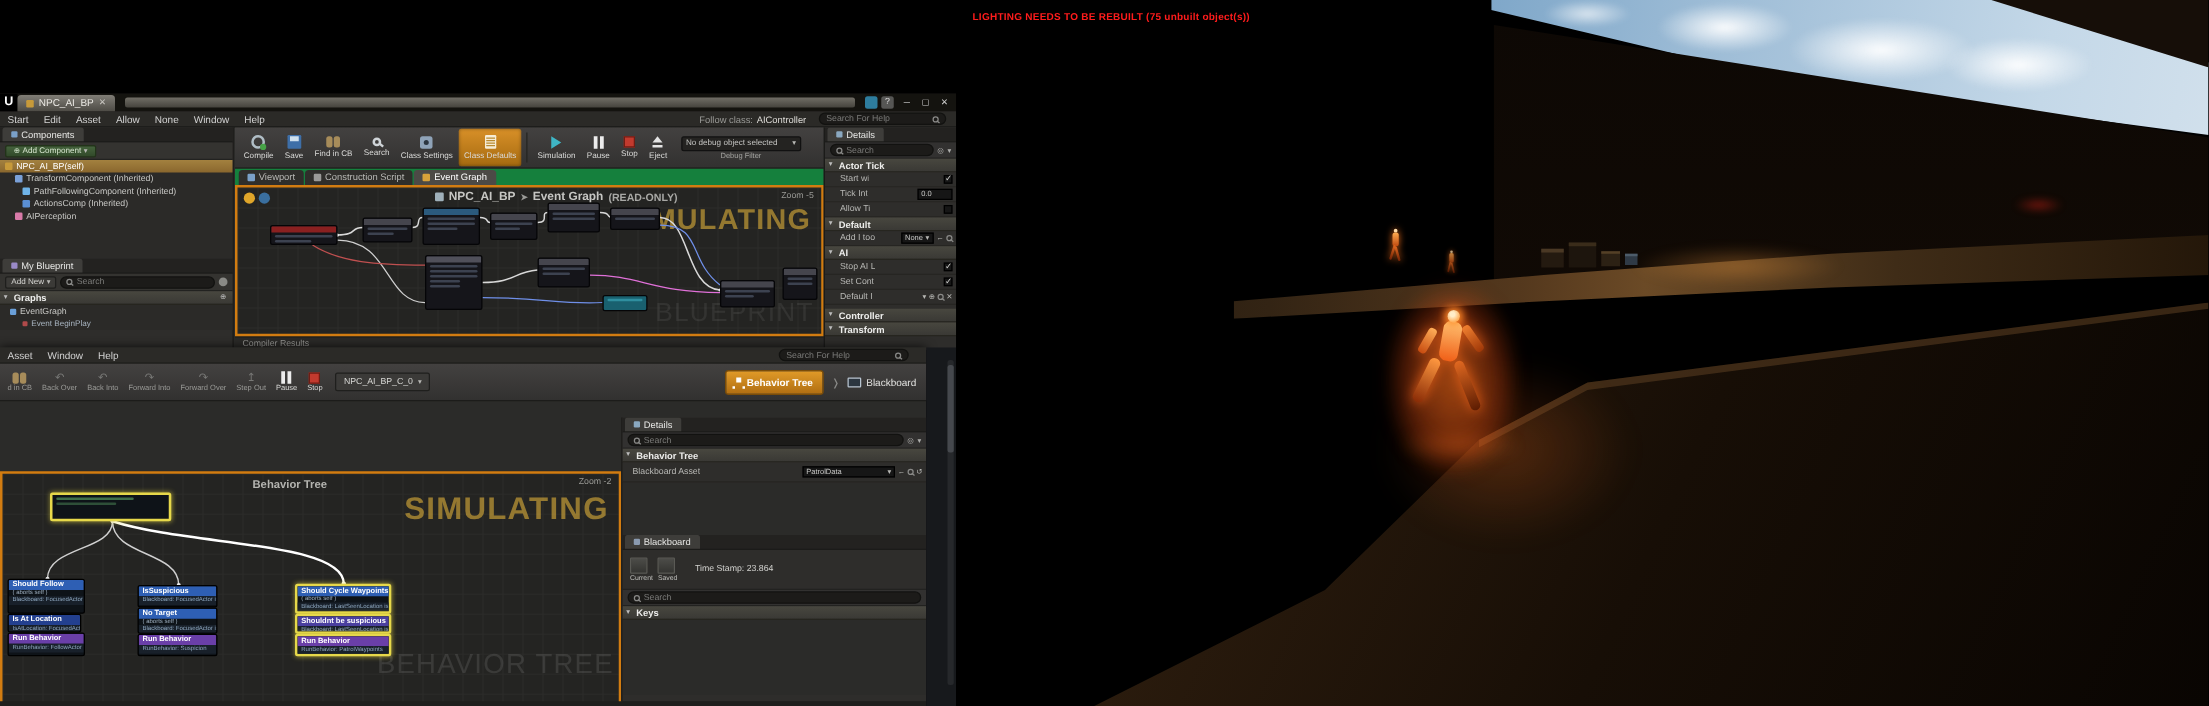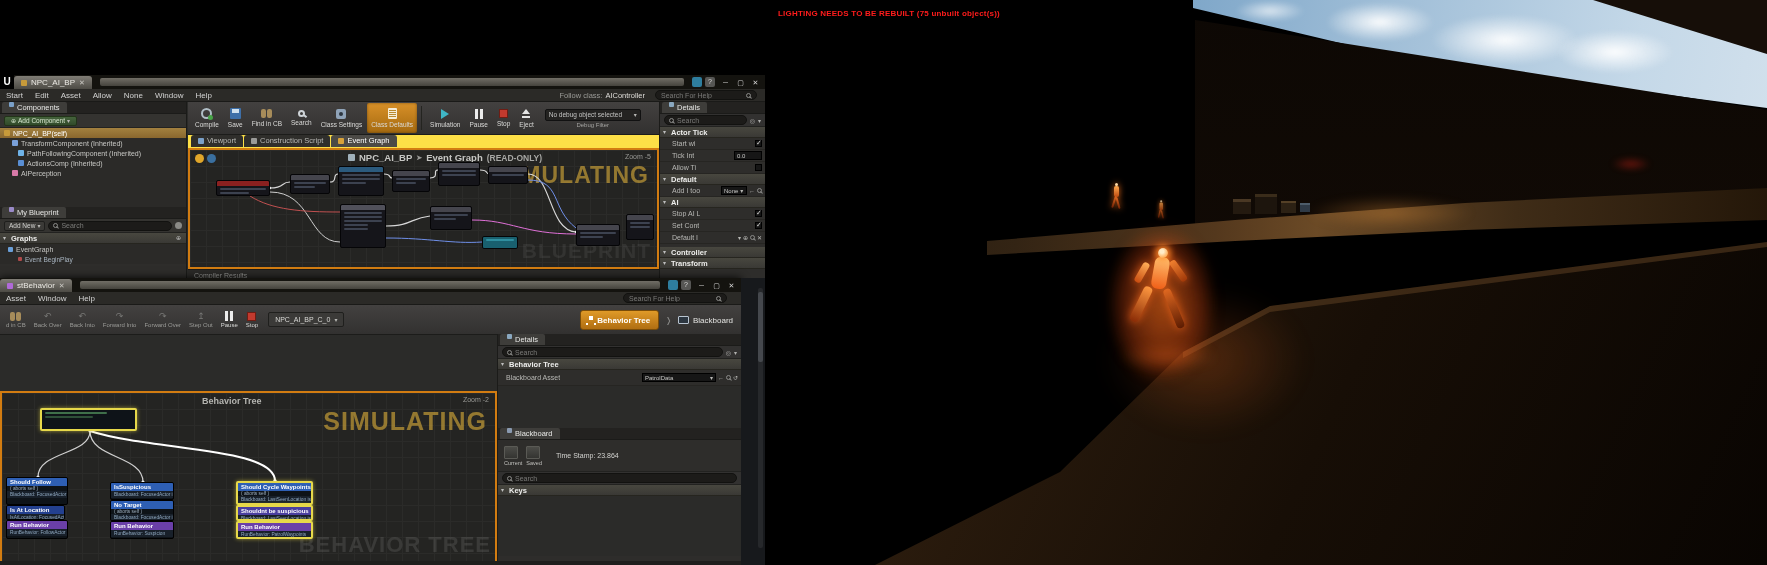--- a/index.html
+++ b/index.html
@@ -44,41 +44,41 @@
 .sim-ico{width:0;height:0;border-top:5px solid transparent;border-bottom:5px solid transparent;border-left:8px solid #3fb6c6}
 .pause-ico{width:8px;height:10px;border-left:3px solid #ececec;border-right:3px solid #ececec}
 .stop-ico{width:9px;height:9px;background:#c23a2e;border:1px solid #6e1d14}
 .eject-ico{width:10px;height:10px;position:relative}
 .eject-ico::before{content:"";position:absolute;left:1px;top:0;border-left:4px solid transparent;border-right:4px solid transparent;border-bottom:5px solid #e4e4e4}
 .eject-ico::after{content:"";position:absolute;left:1px;top:7px;width:8px;height:2px;background:#e4e4e4}
 .dbg{display:flex;flex-direction:column;align-items:center;gap:1px;margin-left:6px}
 .dbg-field{width:96px;height:12px;background:#242321;border:1px solid #111;border-radius:2px;color:#c4c4c2;font-size:6.5px;display:flex;align-items:center;justify-content:space-between;padding:0 3px;white-space:nowrap}
 .dbg-label{font-size:6px;color:#a3a3a0}
 
-.doctabs{height:13px;background:#fde047;display:flex;align-items:flex-start;padding-left:3px;gap:1px}
+.doctabs{height:13px;background:#15803d;display:flex;align-items:center;padding-left:3px;gap:1px}
 .dtab{height:12px;padding:0 7px;font-size:7.5px;color:#b8b8b5;line-height:12px;background:#2f2e2b;border-radius:3px 3px 0 0;display:flex;align-items:center;gap:3px;white-space:nowrap}
 .dtab.sel{background:#4c4a46;color:#fff}
 .sq{width:6px;height:6px;border-radius:1px;flex:none}
 
 .graph{position:relative;border:2px solid #d27c11;background:#242422;background-image:linear-gradient(#2b2b29 1px,transparent 1px),linear-gradient(90deg,#2b2b29 1px,transparent 1px);background-size:16px 16px;overflow:hidden}
 .simulating{position:absolute;font-weight:bold;color:rgba(240,190,60,.55);letter-spacing:1px;white-space:nowrap}
-.watermark{position:absolute;font-weight:bold;letter-spacing:1px;white-space:nowrap}
+.watermark{position:absolute;font-weight:normal;letter-spacing:1px;white-space:nowrap}
 .breadcrumb{position:absolute;display:flex;align-items:center;gap:4px;color:#c6c6c3;font-weight:bold;font-size:9.5px;white-space:nowrap}
 .bc-ico{width:7px;height:7px;background:#9fb0ba;border-radius:1px}
 .bc-sep{font-size:7px;color:#9a9a97}
 .bc-ro{font-weight:bold;font-size:8.5px;color:#a8a8a5}
 .zoomtxt{position:absolute;font-size:7px;color:#9a9a96}
 .gnode{position:absolute;background:#15151a;border:1px solid #050507;border-radius:2px;overflow:hidden}
 .gh{height:5px;border-radius:1px 1px 0 0}
 .gl{height:2px;margin:2px 3px;background:#3c4250;border-radius:1px}
 .gl.s{width:55%}
 .wires{position:absolute;left:0;top:0}
 
 .ptabbar{height:12px;background:#232220;display:flex;align-items:flex-end;padding-left:2px;border-bottom:1px solid #1b1b19}
-.ptab{height:11px;padding:0 7px;background:#3e3d3a;color:#e6e6e4;font-size:7.5px;line-height:11px;border-radius:2px 2px 0 0;display:flex;gap:3px;align-items:flex-start;white-space:nowrap}
+.ptab{height:11px;padding:0 7px;background:#3e3d3a;color:#e6e6e4;font-size:7.5px;line-height:11px;border-radius:2px 2px 0 0;display:flex;gap:3px;align-items:center;white-space:nowrap}
 .searchrow{height:13px;background:#323130;display:flex;align-items:center;gap:3px;padding:0 4px;border-bottom:1px solid #222220}
 .sfield{flex:1;height:10px;background:#1c1b19;border:1px solid #121210;border-radius:5px;color:#7a7a78;font-size:7px;display:flex;align-items:center;gap:3px;padding:0 4px}
 .sicon{font-size:6px;color:#b0b0ae}
 .sechdr{height:11px;background:linear-gradient(#48473f,#3a3935);color:#ededeb;font-weight:bold;font-size:7.5px;line-height:11px;padding-left:11px;position:relative;border-bottom:1px solid #26251f;white-space:nowrap}
 .sechdr::before{content:"▾";position:absolute;left:3px;top:0;font-size:6px;color:#bdbdbd;font-weight:normal}
 .prow{height:12px;display:flex;align-items:center;font-size:7px;color:#b8b8b5;padding-left:12px;position:relative;border-bottom:1px solid #262522;background:#2e2d2b}
 .lbl{white-space:nowrap;overflow:hidden}
 .ctrl{position:absolute;right:3px;display:flex;align-items:center;gap:2px}
 .cb{width:7px;height:7px;background:#161616;border:1px solid #000;position:relative}
 .cb.on::after{content:"✓";position:absolute;left:0;top:-2px;font-size:7px;color:#d2d2d0}
@@ -461,35 +461,20 @@
           <span class="ig">✕</span>
         </span>
       </div>
     <div style="height:3px"></div>
     <div class="sechdr">Controller</div>
     <div class="sechdr">Transform</div>
   </div>
 </div>
 
 <div class="window" style="left:0;top:278px;width:741px;height:287px">
-  <div class="titlebar">
-    <div class="wtab">
-      <span class="sq" style="background:#b06ad8"></span>
-      <span>stBehavior</span>
-      <span class="tabx">✕</span>
-    </div>
-    <div class="tb-drag"></div>
-    <span class="tb-ico" style="background:#2e7d9e"></span>
-    <span class="tb-ico" style="background:#565654;color:#ddd;font-size:7px;text-align:center;line-height:10px">?</span>
-    <div class="winbtns">
-      <span class="winbtn">─</span>
-      <span class="winbtn">▢</span>
-      <span class="winbtn">✕</span>
-    </div>
-  </div>
   <div class="menubar">
     <span class="mi">Asset</span>
     <span class="mi">Window</span>
     <span class="mi">Help</span>
     <div class="spacer"></div>
     <div class="help-search" style="width:104px;margin:0 14px 0 10px">
       <span class="hs-text">Search For Help</span>
         <span class="spacer"></span>
         <span class="mag"></span>
     </div>

